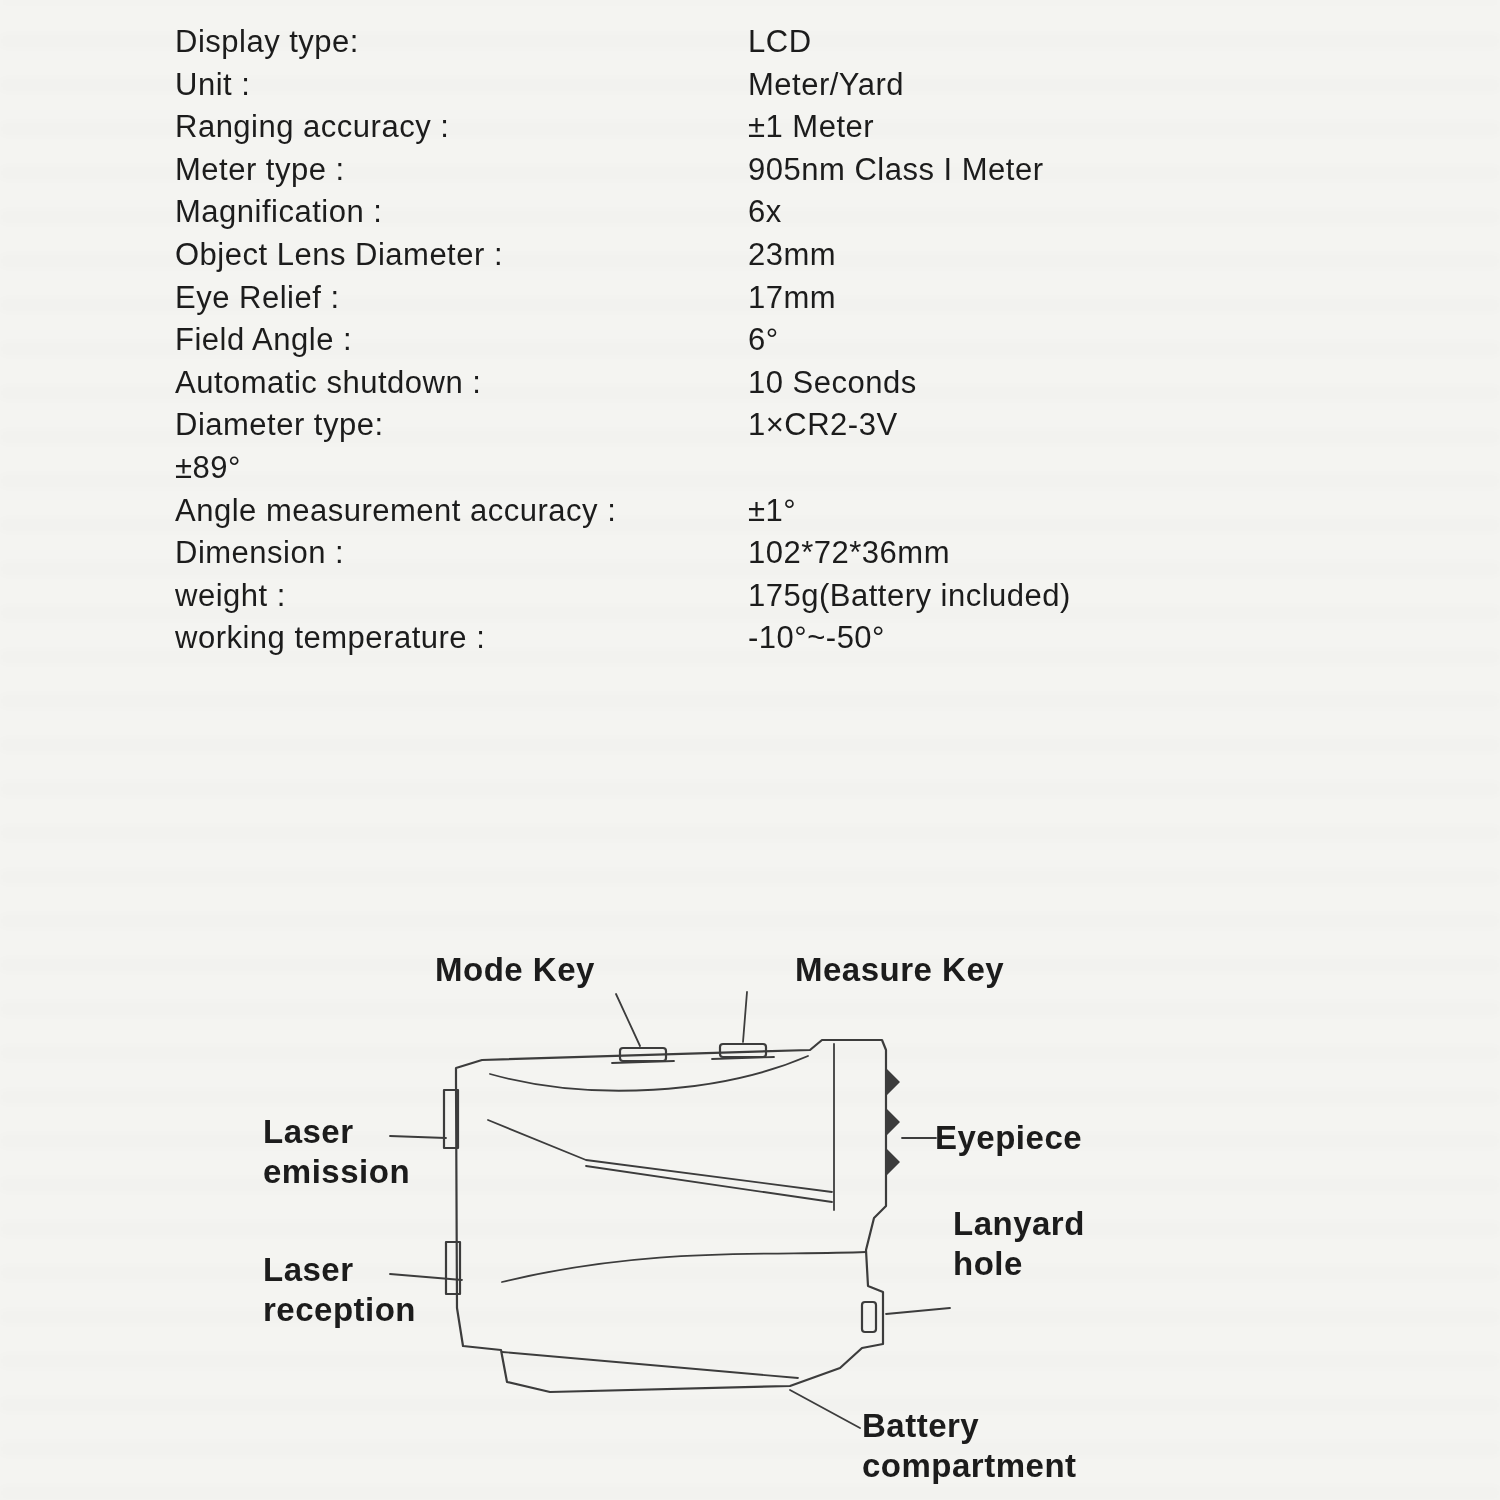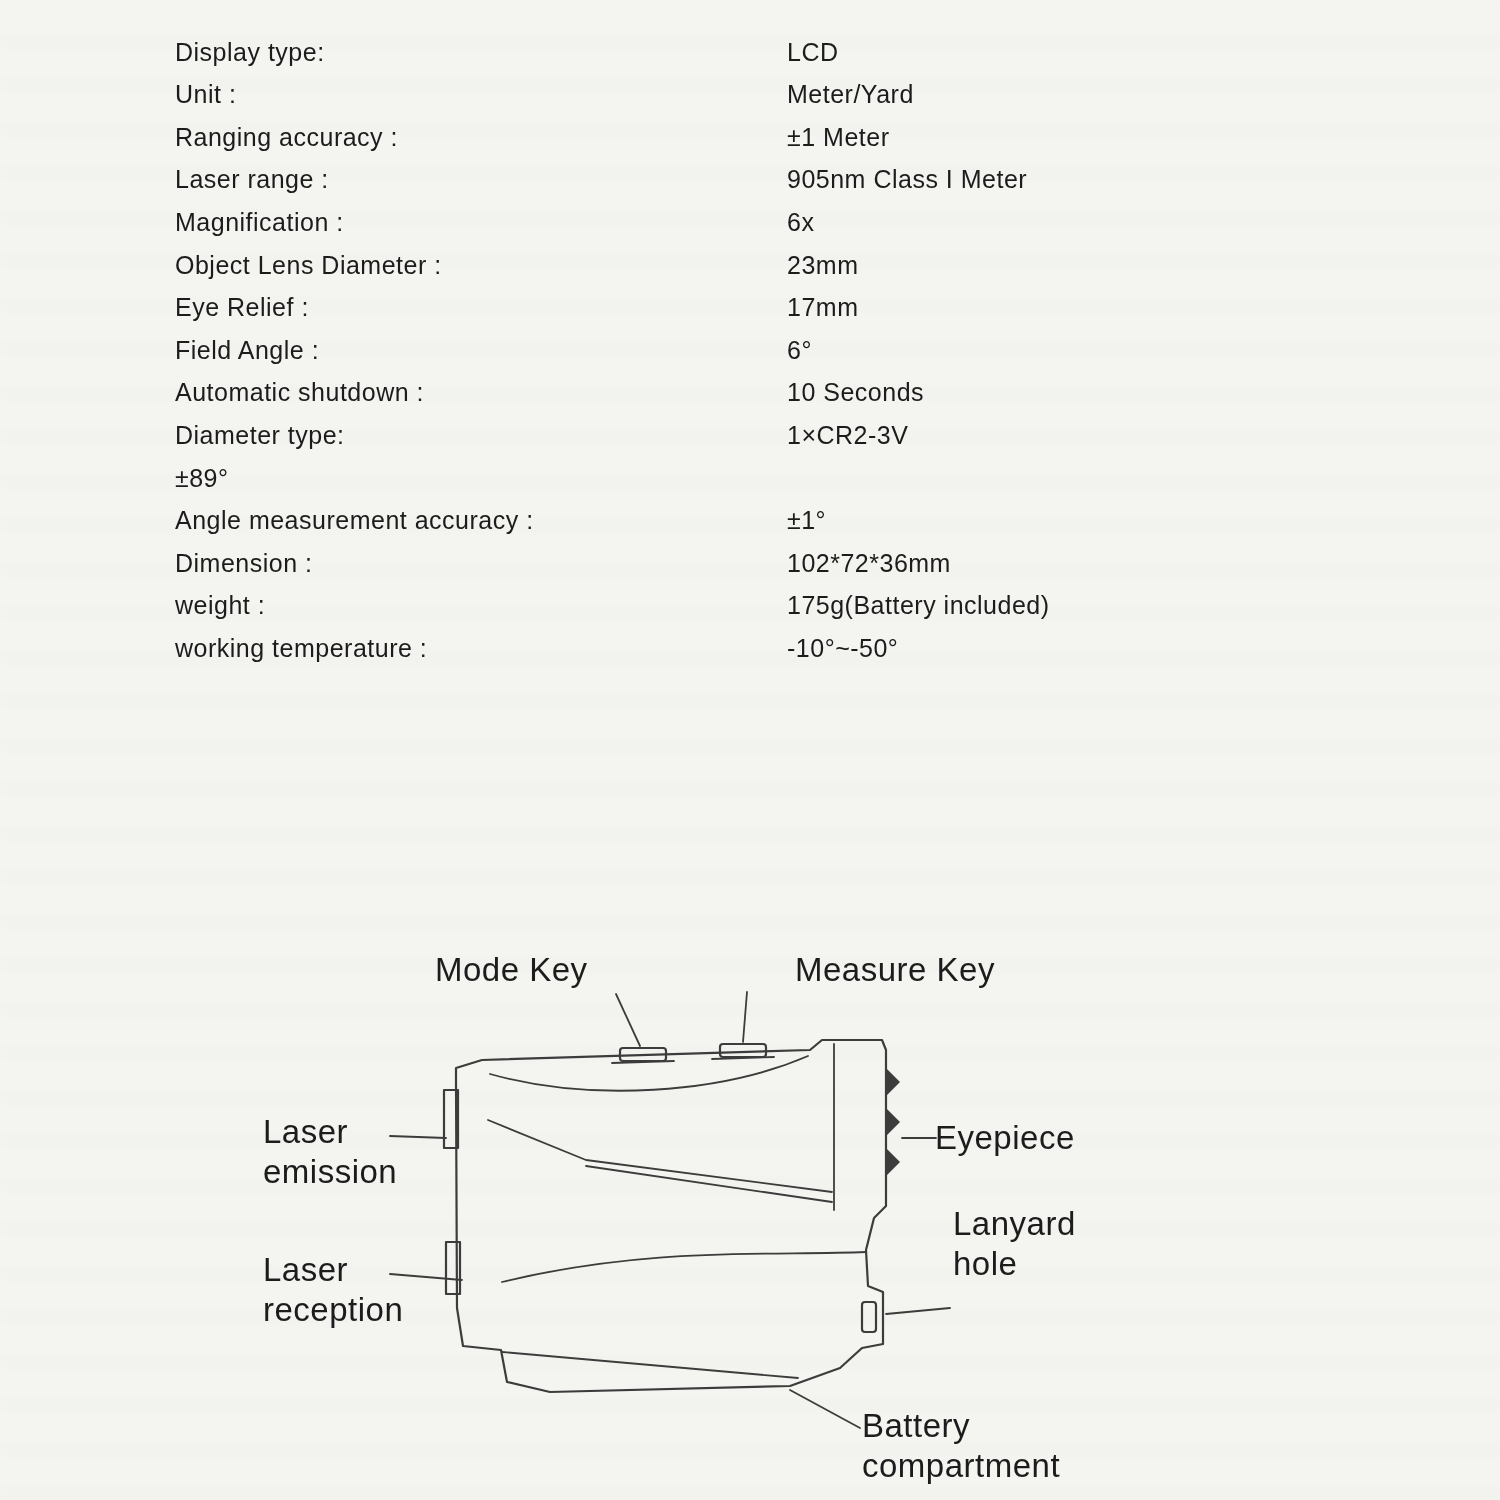--- a/index.html
+++ b/index.html
@@ -29,35 +29,35 @@
   }
 
   .spec-table {
     position: absolute;
     left: 175px;
     top: 24px;
     width: 1250px;
   }
   .spec-row {
     display: flex;
-    align-items: flex-end;
+    align-items: flex-start;
     height: 42.6px;
-    font-size: 25px;
+    font-size: 31px;
     letter-spacing: 0.5px;
-    gap: 39px;
   }
   .spec-label { width: 573px; white-space: nowrap; }
   .spec-value { white-space: nowrap; }
 
   .diagram-label {
     position: absolute;
     font-size: 33px;
     letter-spacing: 0.5px;
     line-height: 40px;
     white-space: pre-line;
+    font-weight: bold;
   }
   #lbl-mode        { left: 435px;  top: 950px; }
   #lbl-measure     { left: 795px;  top: 950px; }
   #lbl-emission    { left: 263px;  top: 1112px; }
   #lbl-eyepiece    { left: 935px;  top: 1118px; }
   #lbl-reception   { left: 263px;  top: 1250px; }
   #lbl-lanyard     { left: 953px;  top: 1204px; }
   #lbl-battery     { left: 862px;  top: 1406px; }
 
   .device-svg {
@@ -85,21 +85,21 @@
     </div>
   <div class="spec-row">
       <div class="spec-label">Unit :</div>
       <div class="spec-value">Meter/Yard</div>
     </div>
   <div class="spec-row">
       <div class="spec-label">Ranging accuracy :</div>
       <div class="spec-value">±1 Meter</div>
     </div>
   <div class="spec-row">
-      <div class="spec-label">Laser range :</div>
+      <div class="spec-label">Meter type :</div>
       <div class="spec-value">905nm  Class I Meter</div>
     </div>
   <div class="spec-row">
       <div class="spec-label">Magnification :</div>
       <div class="spec-value">6x</div>
     </div>
   <div class="spec-row">
       <div class="spec-label">Object  Lens Diameter :</div>
       <div class="spec-value">23mm</div>
     </div>

